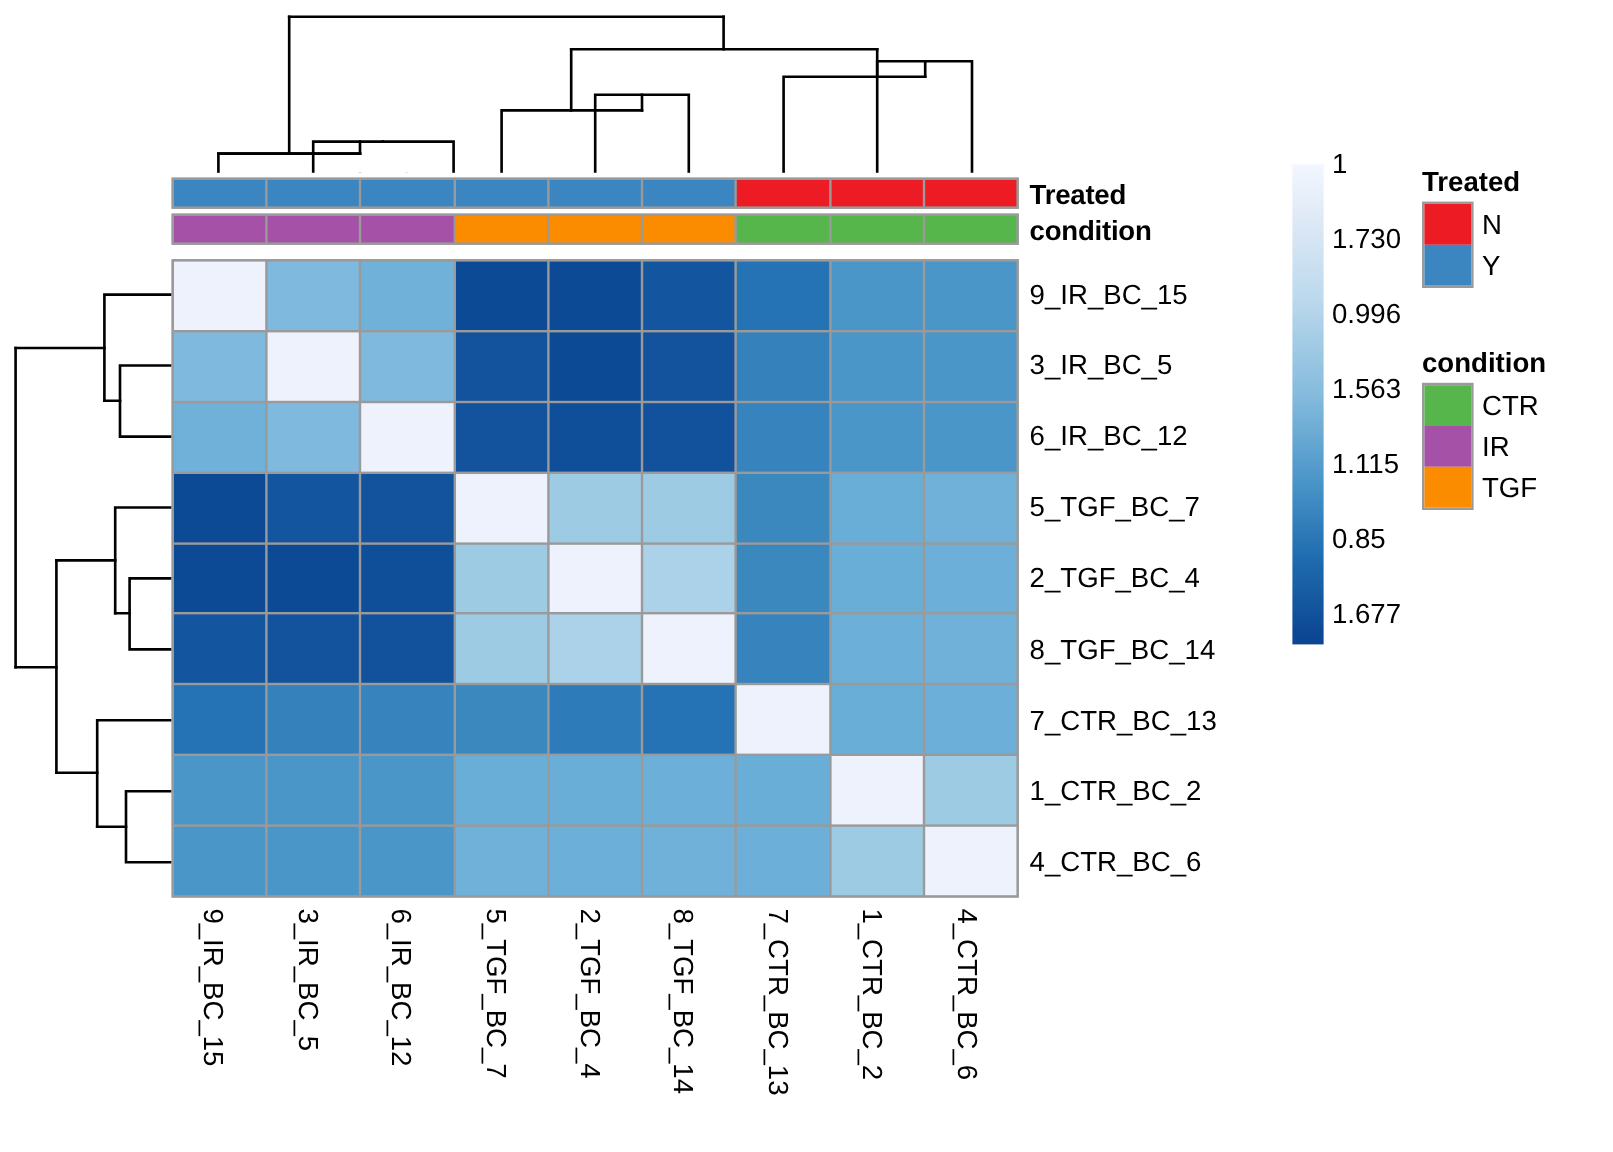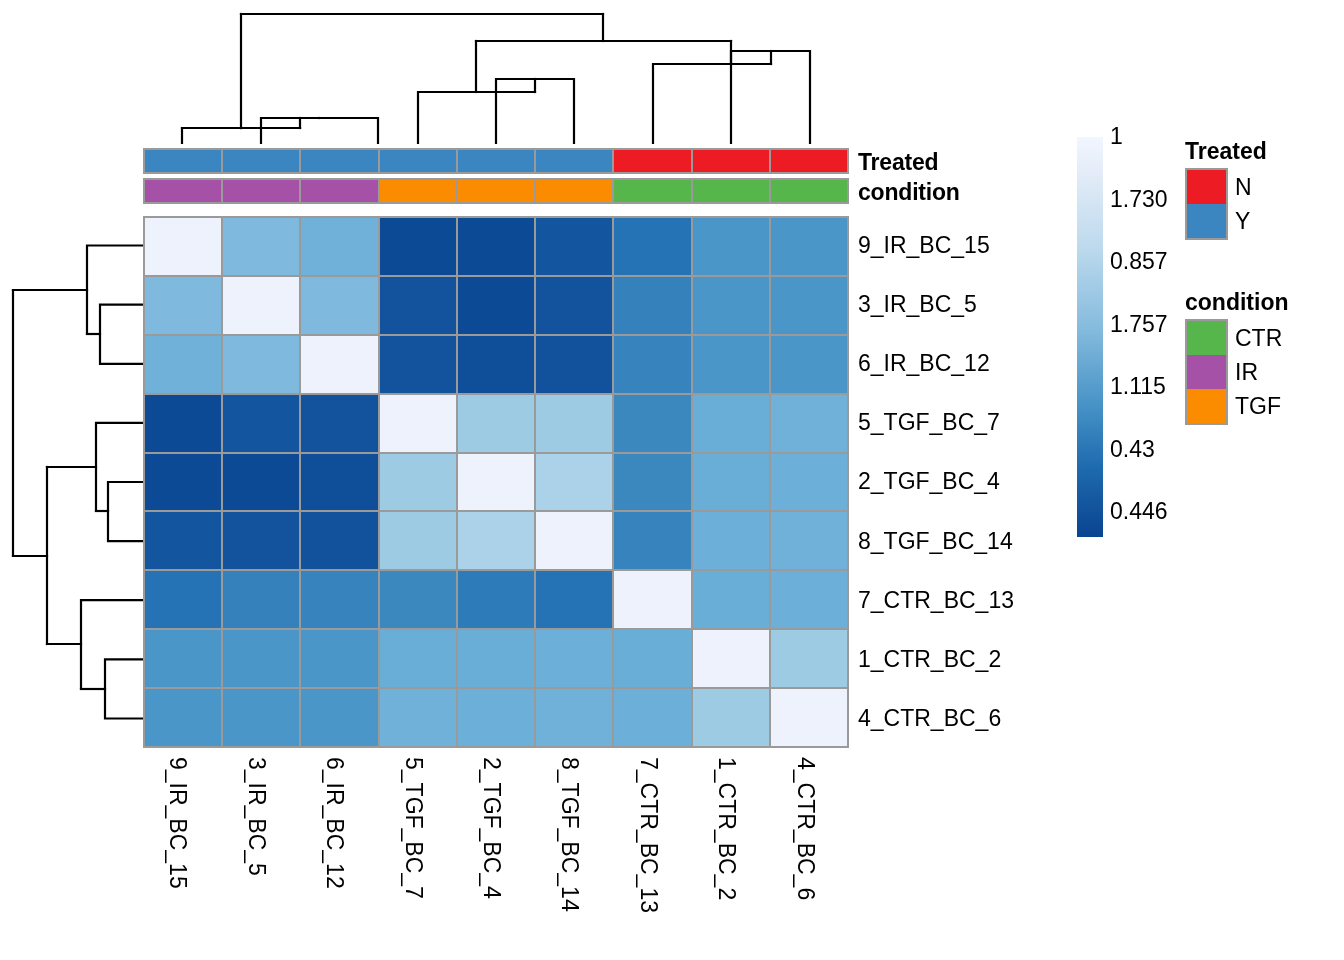--- a/index.html
+++ b/index.html
@@ -266,25 +266,25 @@
       <div class="collab" style="left: 583.444px; top: 757px;">8_TGF_BC_14</div>
       <div class="collab" style="left: 661.889px; top: 757px;">7_CTR_BC_13</div>
       <div class="collab" style="left: 740.333px; top: 757px;">1_CTR_BC_2</div>
       <div class="collab" style="left: 818.778px; top: 757px;">4_CTR_BC_6</div>
     </div>
 
   <div id="colorbar"></div>
   <div id="colorbar-ticks">
       <div class="cb-tick" style="top: 123px;">1</div>
       <div class="cb-tick" style="top: 185.5px;">1.730</div>
-      <div class="cb-tick" style="top: 248px;">0.857</div>
-      <div class="cb-tick" style="top: 310.5px;">1.757</div>
+      <div class="cb-tick" style="top: 248px;">0.996</div>
+      <div class="cb-tick" style="top: 310.5px;">1.563</div>
       <div class="cb-tick" style="top: 373px;">1.115</div>
-      <div class="cb-tick" style="top: 435.5px;">0.43</div>
-      <div class="cb-tick" style="top: 498px;">0.446</div>
+      <div class="cb-tick" style="top: 435.5px;">0.85</div>
+      <div class="cb-tick" style="top: 498px;">1.677</div>
     </div>
 
   <div class="legend-title" style="top:138px;">Treated</div>
   <div class="legend-keys" id="legend-keys-treated" style="top:168px;">
       <div class="legend-key" style="background: rgb(237, 28, 36);"></div>
       <div class="legend-key" style="background: rgb(59, 134, 192);"></div>
     </div>
   <div id="legend-text-treated">
       <div class="legend-keytext" style="position: absolute; top: 170px;">N</div>
       <div class="legend-keytext" style="position: absolute; top: 204px;">Y</div>

